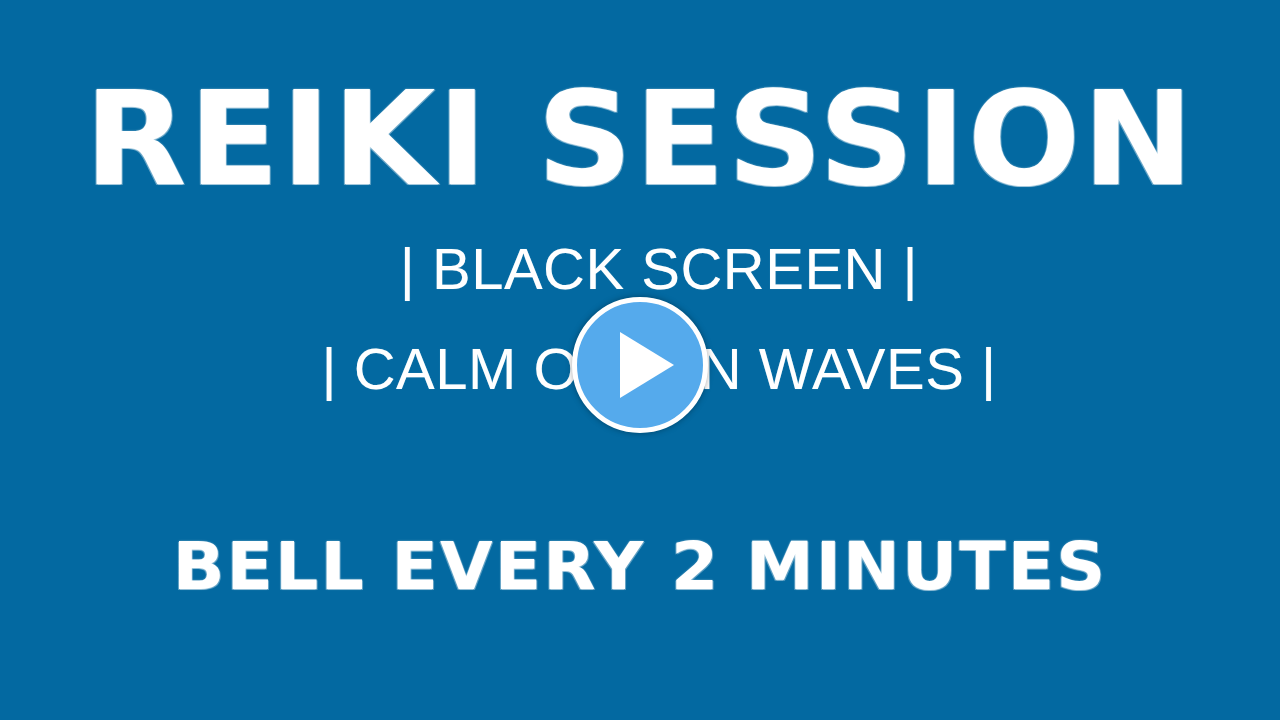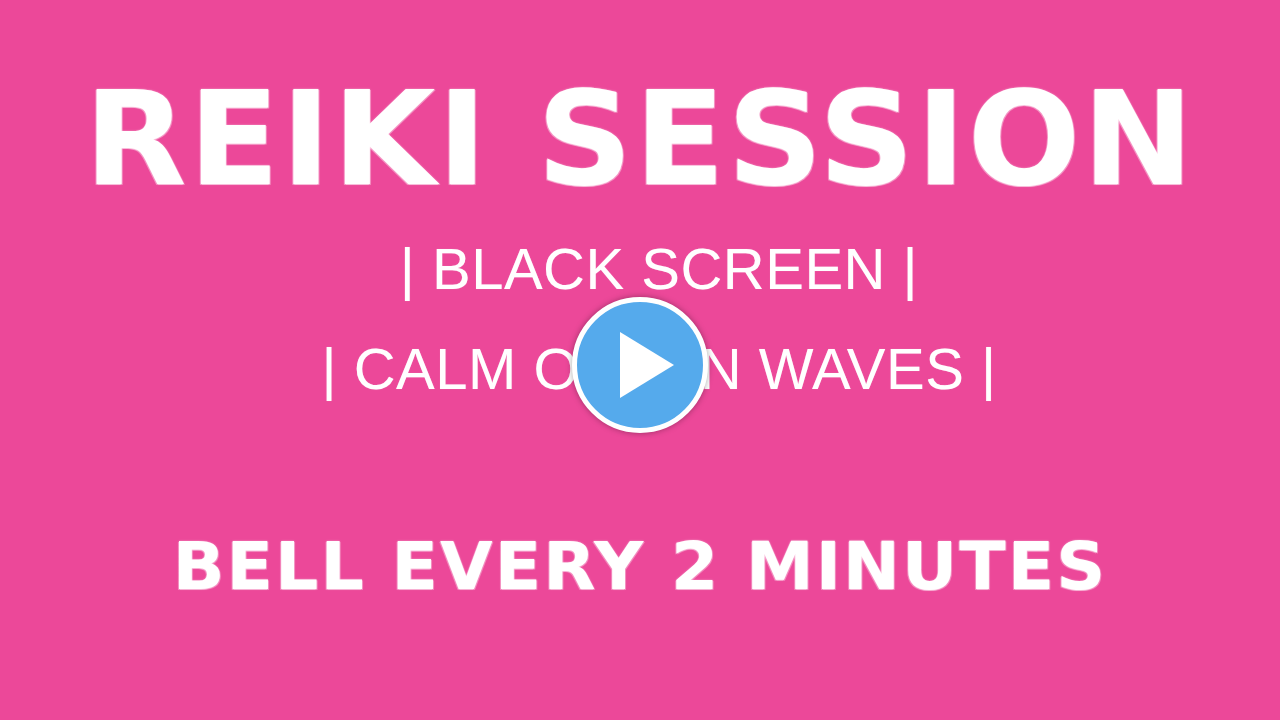--- a/index.html
+++ b/index.html
@@ -109,21 +109,21 @@
     height: 0;
     border-style: solid;
     border-width: 33px 0 33px 54px;
     border-color: transparent transparent transparent #ffffff;
     margin-left: 14px;
   }
 </style>
 </head>
 <body>
 
-<div id="thumbnail" style="background: #ec4899;">
+<div id="thumbnail" style="background: #0369a1;">
 
   <div class="text-stack">
 
     <div class="line title-line" style="color: rgb(255, 255, 255);">REIKI SESSION</div>
 
     <div class="line subtitle-line subtitle-1" style="color: rgb(255, 255, 255);">| BLACK SCREEN |</div>
 
     <div class="line subtitle-line subtitle-2" style="color: rgb(255, 255, 255);">| CALM OCEAN WAVES |</div>
 
 

